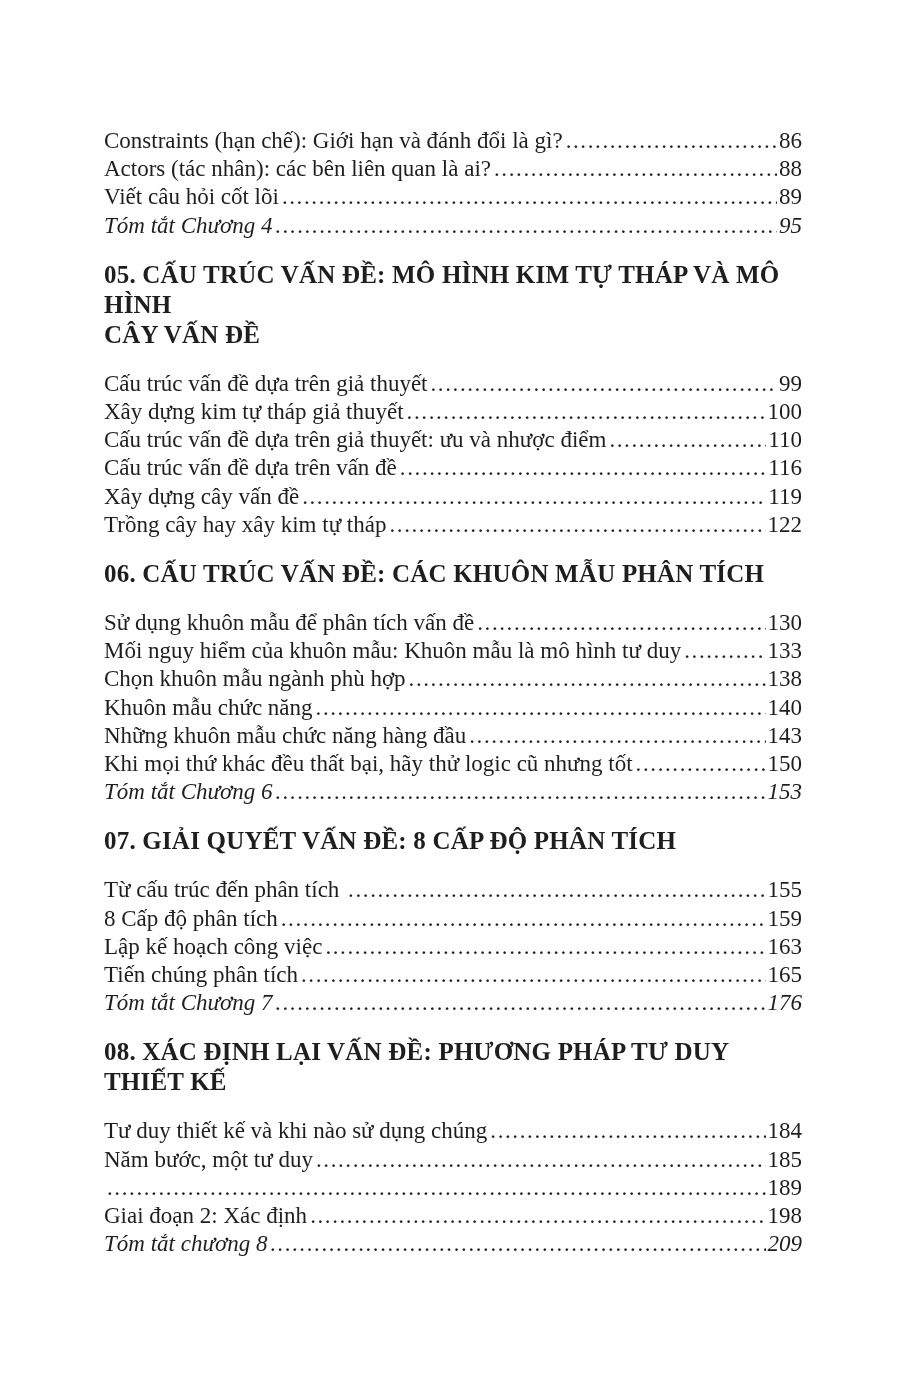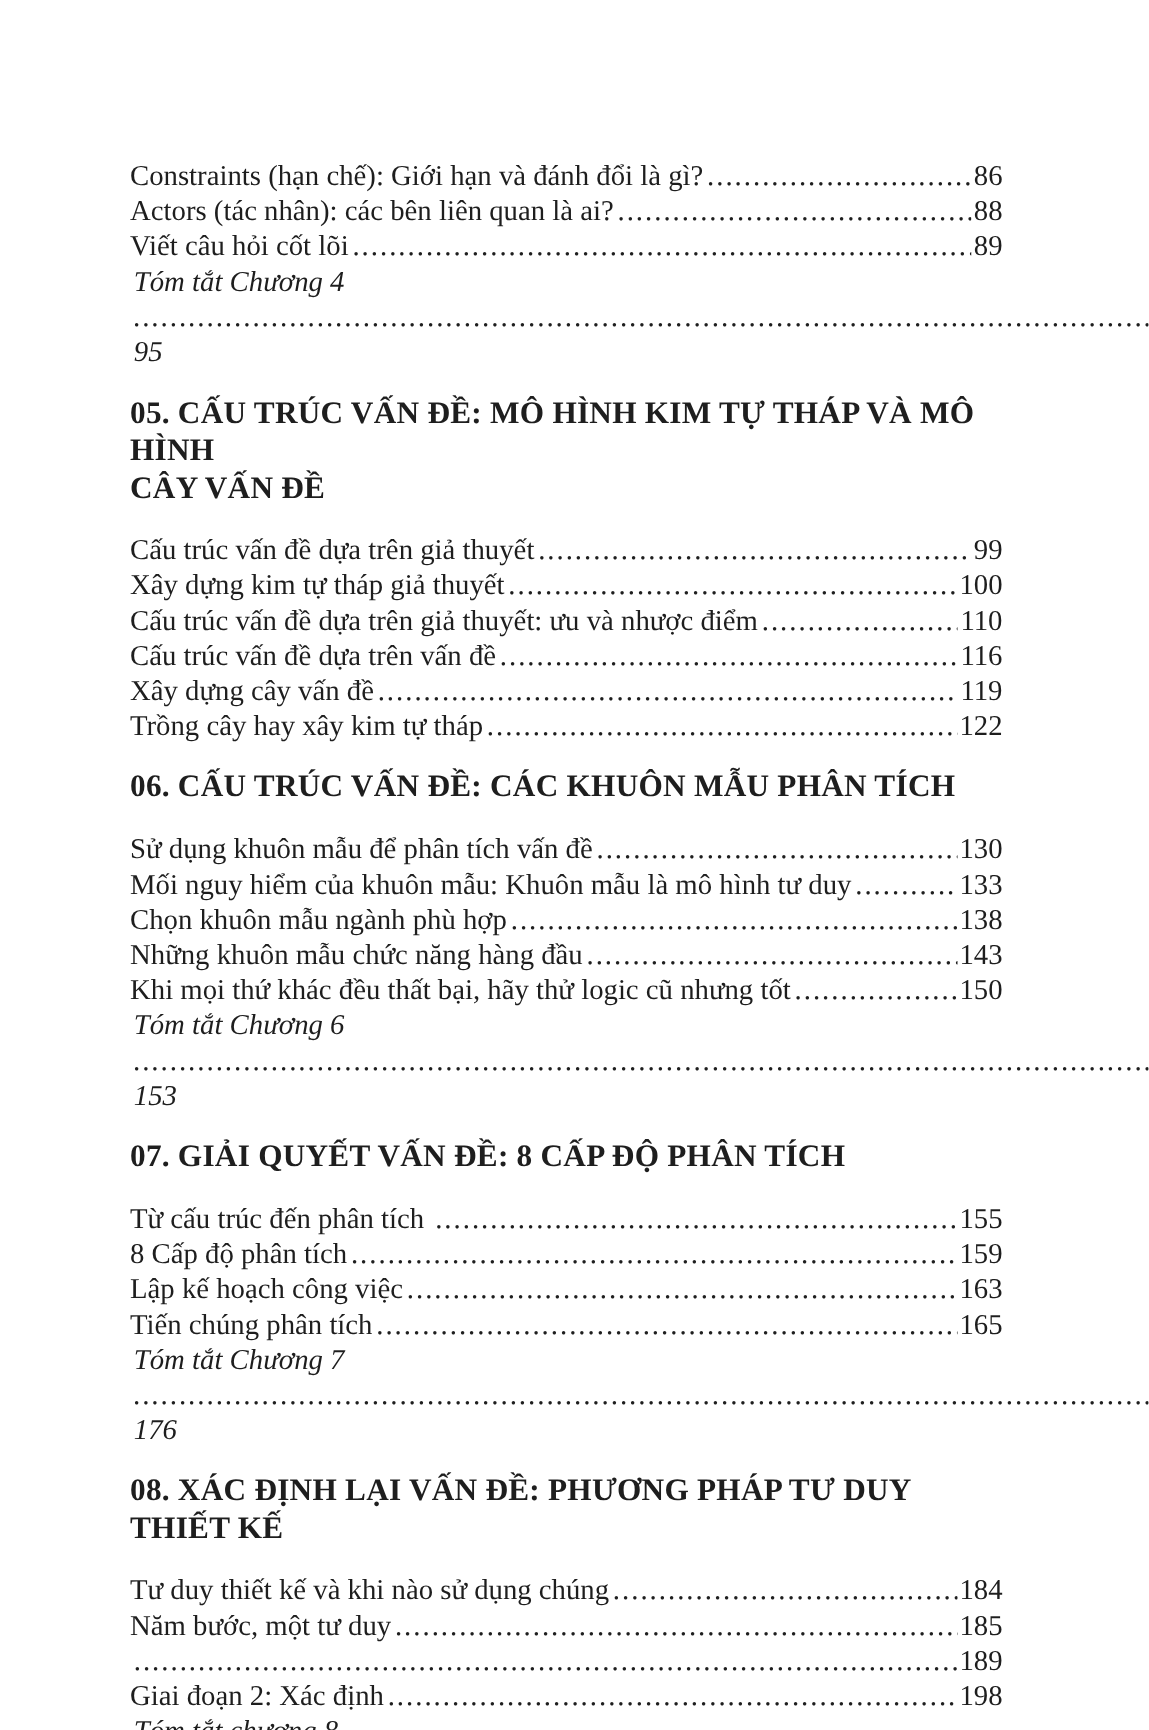--- a/index.html
+++ b/index.html
@@ -34,21 +34,21 @@
     flex: 1;
     overflow: hidden;
     white-space: nowrap;
     margin: 0 2px 0 3px;
   }
   .dots::after {
     content: "................................................................................................................................................................................................";
     letter-spacing: 1.6px;
   }
   .num { white-space: pre; }
-  .em { font-style: italic; flex-direction: column; }
+  .em { font-style: italic; }
 </style>
 </head>
 <body>
 
 <main class="page">
 
   <section>
     <div class="entry">
       <span class="t">Constraints (hạn chế): Giới hạn và đánh đổi là gì?</span>
       <span class="dots"></span>
@@ -117,20 +117,25 @@
       <span class="t">Mối nguy hiểm của khuôn mẫu: Khuôn mẫu là mô hình tư duy</span>
       <span class="dots"></span>
       <span class="num">133</span>
     </div>
     <div class="entry">
       <span class="t">Chọn khuôn mẫu ngành phù hợp</span>
       <span class="dots"></span>
       <span class="num">138</span>
     </div>
     <div class="entry">
+      <span class="t">Khuôn mẫu chức năng</span>
+      <span class="dots"></span>
+      <span class="num">140</span>
+    </div>
+    <div class="entry">
       <span class="t">Những khuôn mẫu chức năng hàng đầu</span>
       <span class="dots"></span>
       <span class="num">143</span>
     </div>
     <div class="entry">
       <span class="t">Khi mọi thứ khác đều thất bại, hãy thử logic cũ nhưng tốt</span>
       <span class="dots"></span>
       <span class="num">150</span>
     </div>
     <div class="entry em">

